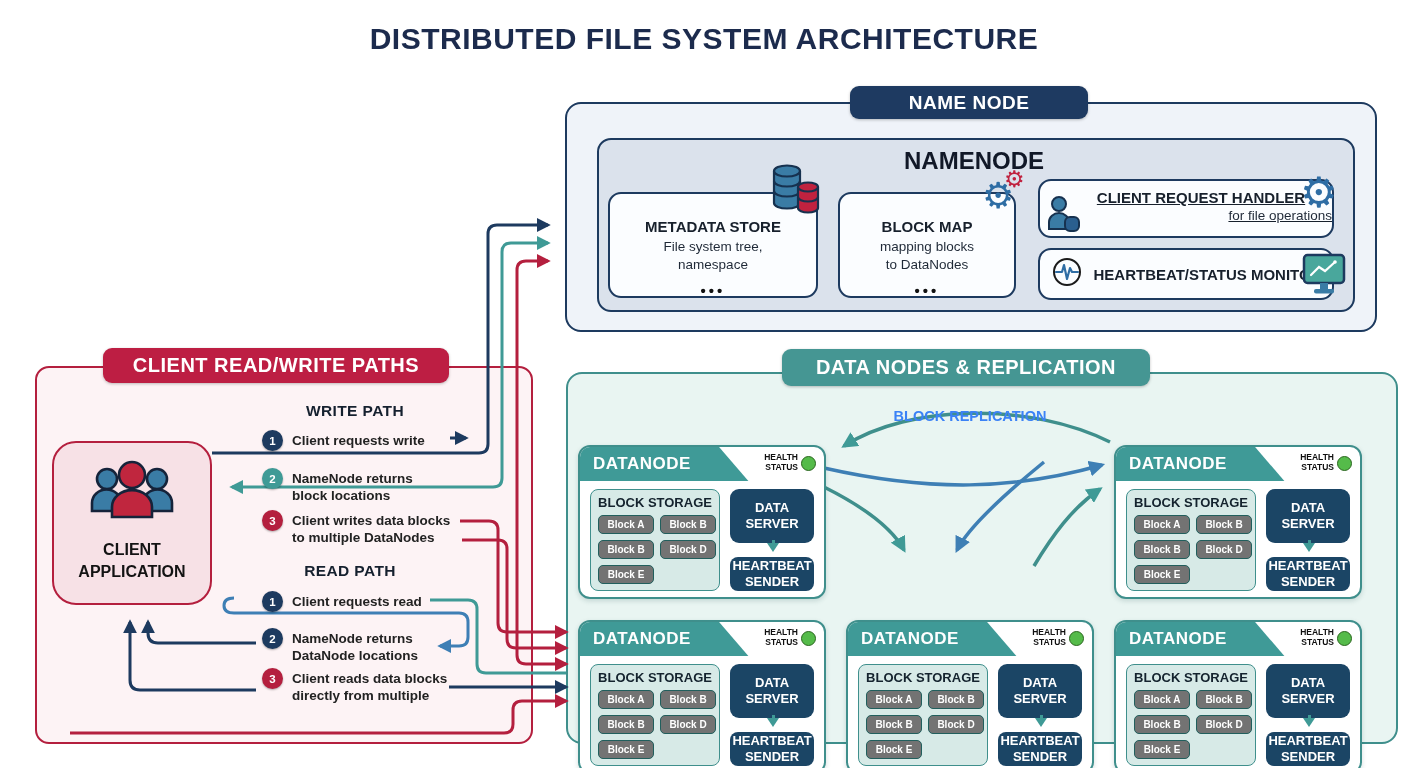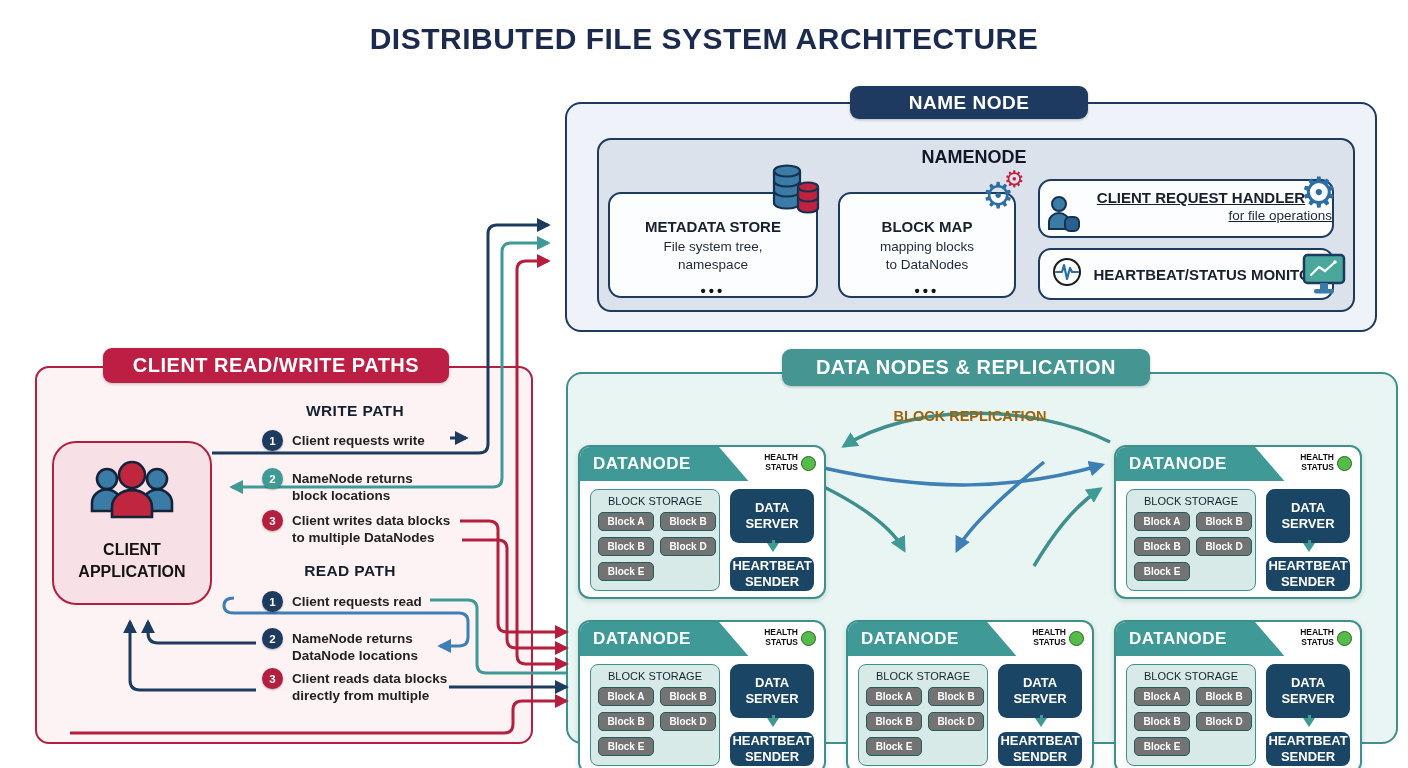--- a/index.html
+++ b/index.html
@@ -10,21 +10,21 @@
   
   .shell{border-radius:16px;z-index:0;}
   #nn-box{left:565px;top:102px;width:808px;height:226px;background:#eff3f9;border:2.5px solid #1d3a5f;}
   #nn-panel{left:597px;top:138px;width:754px;height:170px;background:#dbe2ec;border:2px solid #1d3a5f;border-radius:14px;}
   #client-box{left:35px;top:366px;width:494px;height:374px;background:#fdf3f5;border:2.5px solid #b41f3e;border-radius:14px;}
   #dn-box{left:566px;top:372px;width:828px;height:368px;background:#e9f5f2;border:2.5px solid #3f8f8c;border-radius:16px;}
   .badge{z-index:2;display:flex;align-items:center;justify-content:center;color:#fff;font-weight:800;border-radius:9px;box-shadow:0 1px 3px rgba(0,0,0,.25);}
   #nn-badge{left:850px;top:86px;width:238px;height:33px;background:#1e3a61;font-size:19px;letter-spacing:.5px;}
   #client-badge{left:103px;top:348px;width:346px;height:35px;background:#bd1e43;font-size:20px;letter-spacing:.5px;}
   #dn-badge{left:782px;top:349px;width:368px;height:37px;background:#459693;font-size:20px;letter-spacing:.5px;}
-  #nn-title{left:597px;top:147px;width:754px;text-align:center;font-size:18px;font-weight:800;color:#111827;z-index:2;}
+  #nn-title{left:597px;top:147px;width:754px;text-align:center;font-size:24px;font-weight:800;color:#111827;z-index:2;}
   
   .nn-card{background:#fbfdff;border:2px solid #1d3a5f;border-radius:13px;z-index:2;text-align:center;color:#17202c;}
   #nn-card1{left:608px;top:192px;width:206px;height:102px;}
   #nn-card2{left:838px;top:192px;width:174px;height:102px;}
   #nn-card3{left:1038px;top:179px;width:292px;height:55px;text-decoration:underline;}
   #nn-card4{left:1038px;top:248px;width:292px;height:48px;}
   .nn-card .t{font-size:15px;font-weight:800;margin-top:24px;}
   .nn-card .s{font-size:13.5px;font-weight:500;color:#1f2937;line-height:1.3;margin-top:3px;}
   .nn-card .dots{font-size:15px;font-weight:800;letter-spacing:3px;margin-top:9px;color:#111;}
   #nn-card3 .t{margin-top:8px;} #nn-card3 .s{margin-top:1px;}
@@ -45,28 +45,28 @@
   
   .dn-slot{width:244px;height:150px;z-index:2;}
   #dn-tl{left:578px;top:397px;} #dn-tr{left:1114px;top:397px;}
   #dn-bl{left:578px;top:572px;} #dn-bm{left:846px;top:572px;} #dn-br{left:1114px;top:572px;}
   .dn-card{position:relative;width:100%;height:100%;background:#fff;border:2px solid #3f8f8c;border-radius:12px;overflow:hidden;box-shadow:0 2px 5px rgba(30,80,80,.18);margin-top:48px;}
   .dn-head{position:absolute;left:0;top:0;width:100%;height:34px;background:#3f9a97;clip-path:polygon(0 0,57% 0,69% 100%,0 100%);}
   .dn-head span{display:block;color:#fff;font-size:17px;font-weight:800;letter-spacing:.5px;line-height:34px;padding-left:13px;}
   .dn-health{position:absolute;right:26px;top:5px;text-align:right;font-size:8.5px;font-weight:800;color:#101010;line-height:1.2;}
   .dn-dot{position:absolute;right:8px;top:9px;width:13px;height:13px;border-radius:50%;background:#55bb4a;border:1.5px solid #2b661f;}
   .dn-storage{position:absolute;left:10px;top:42px;width:128px;height:100px;background:#d7eae7;border:1.5px solid #3f8f8c;border-radius:8px;}
-  .dn-storage .st{font-size:11px;font-weight:400;color:#14232e;text-align:center;margin-top:5px;}
+  .dn-storage .st{font-size:13px;font-weight:700;color:#14232e;text-align:center;margin-top:5px;}
   .pills{display:grid;grid-template-columns:54px 54px;gap:6px 8px;padding:5px 0 0 7px;}
   .pill{width:54px;height:17px;border-radius:5px;background:#737373;border:1.5px solid #215f5d;color:#fff;font-size:10px;font-weight:700;display:flex;align-items:center;justify-content:center;}
   .dn-server{position:absolute;left:150px;top:42px;width:84px;height:54px;background:#1b4565;border-radius:9px;color:#fff;font-size:13px;font-weight:800;text-align:center;display:flex;flex-direction:column;justify-content:center;line-height:1.25;}
   .dn-hb{position:absolute;left:150px;top:110px;width:84px;height:34px;background:#1b4565;border-radius:8px;color:#fff;font-size:13px;font-weight:800;text-align:center;display:flex;flex-direction:column;justify-content:center;line-height:1.25;}
   .dn-arrow{position:absolute;left:187px;top:96px;width:0;height:0;border-left:6px solid transparent;border-right:6px solid transparent;border-top:9px solid #3f9a96;}
   .dn-arrow::before{content:"";position:absolute;left:-1.5px;top:-12px;width:3px;height:4px;background:#3f9a96;}
-  #repl-label{left:880px;top:408px;width:180px;text-align:center;font-size:14.5px;font-weight:800;color:#a16207;z-index:2;}
+  #repl-label{left:880px;top:408px;width:180px;text-align:center;font-size:14.5px;font-weight:800;color:#3b82f6;z-index:2;}
   
   #wires{position:absolute;left:0;top:0;z-index:1;pointer-events:none;}
 </style>
 </head>
 <body>
 
 <div id="stage">
   <div id="title" class="abs">DISTRIBUTED FILE SYSTEM ARCHITECTURE</div>
 
   <div id="nn-box" class="abs shell"></div>

